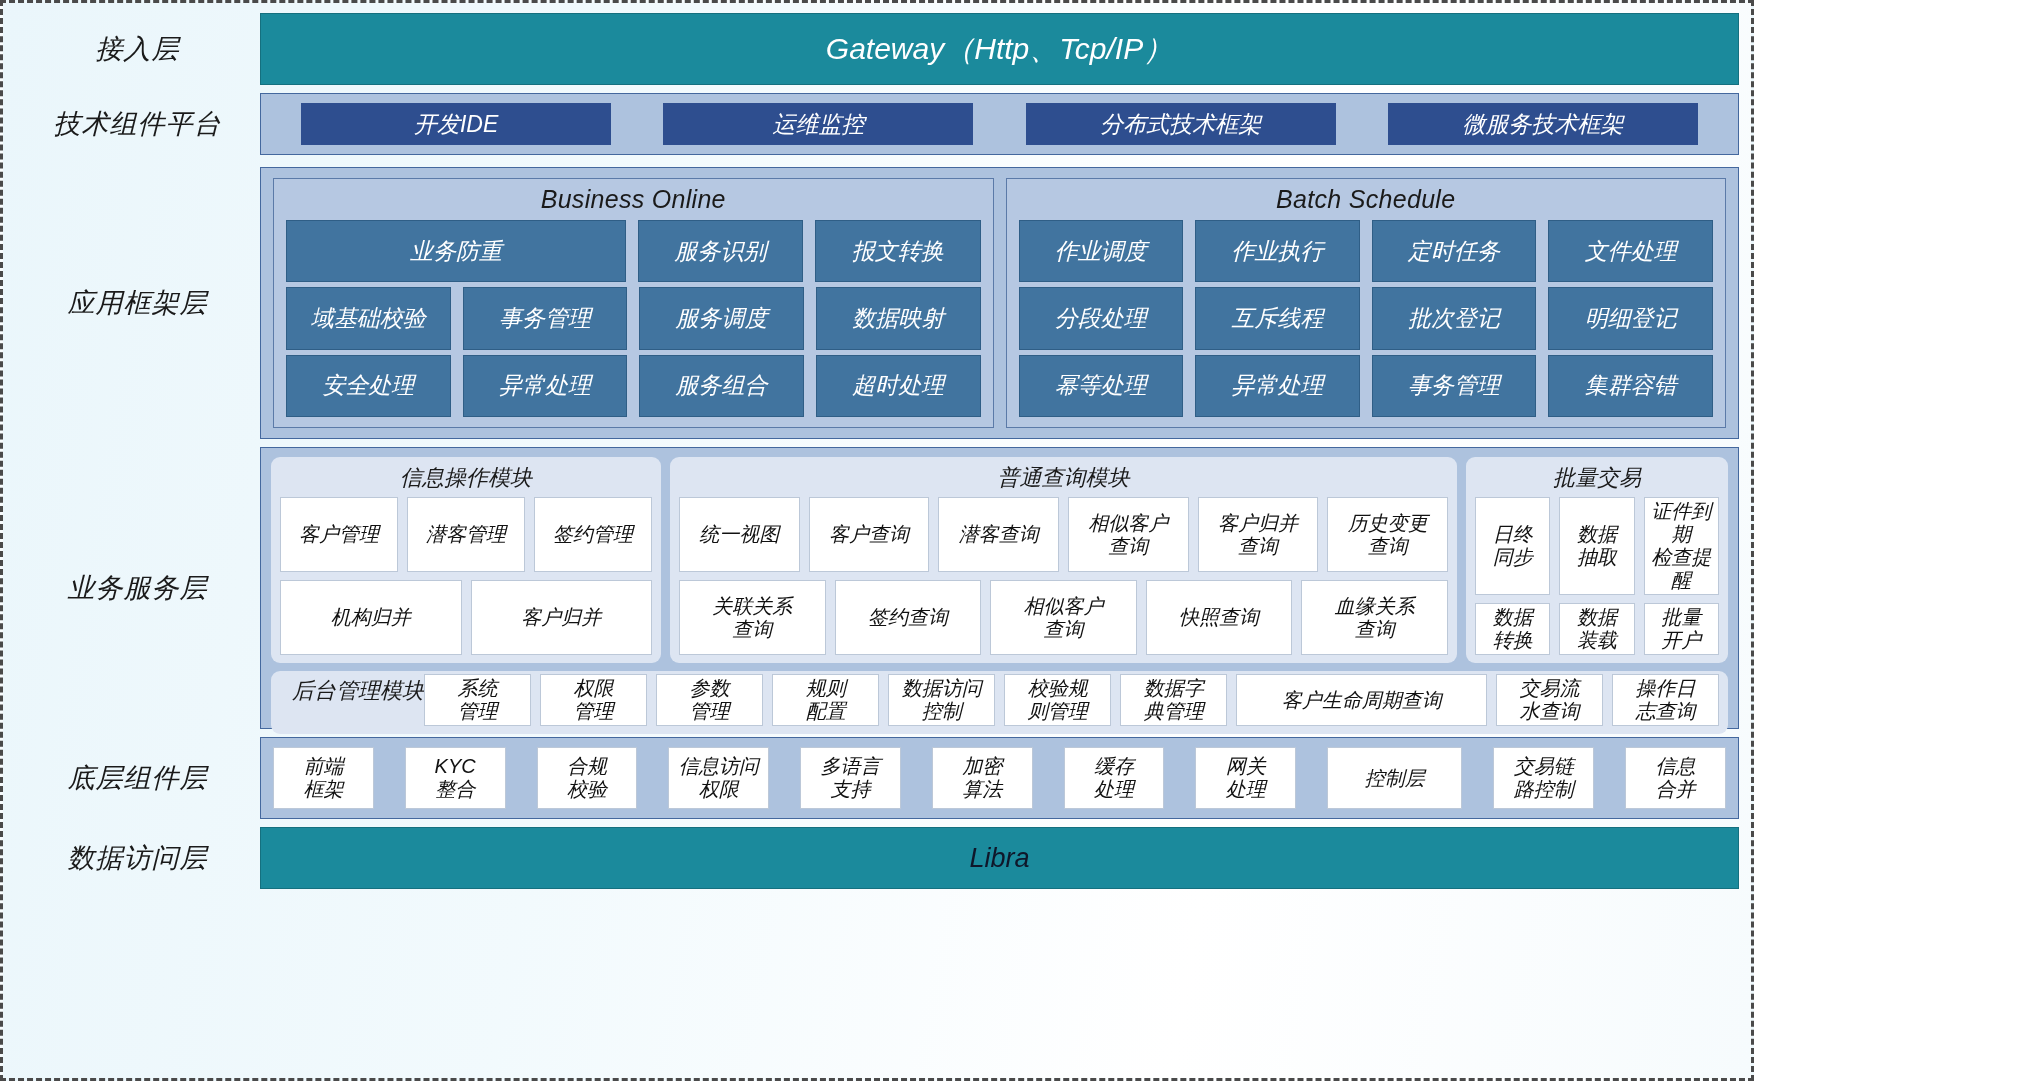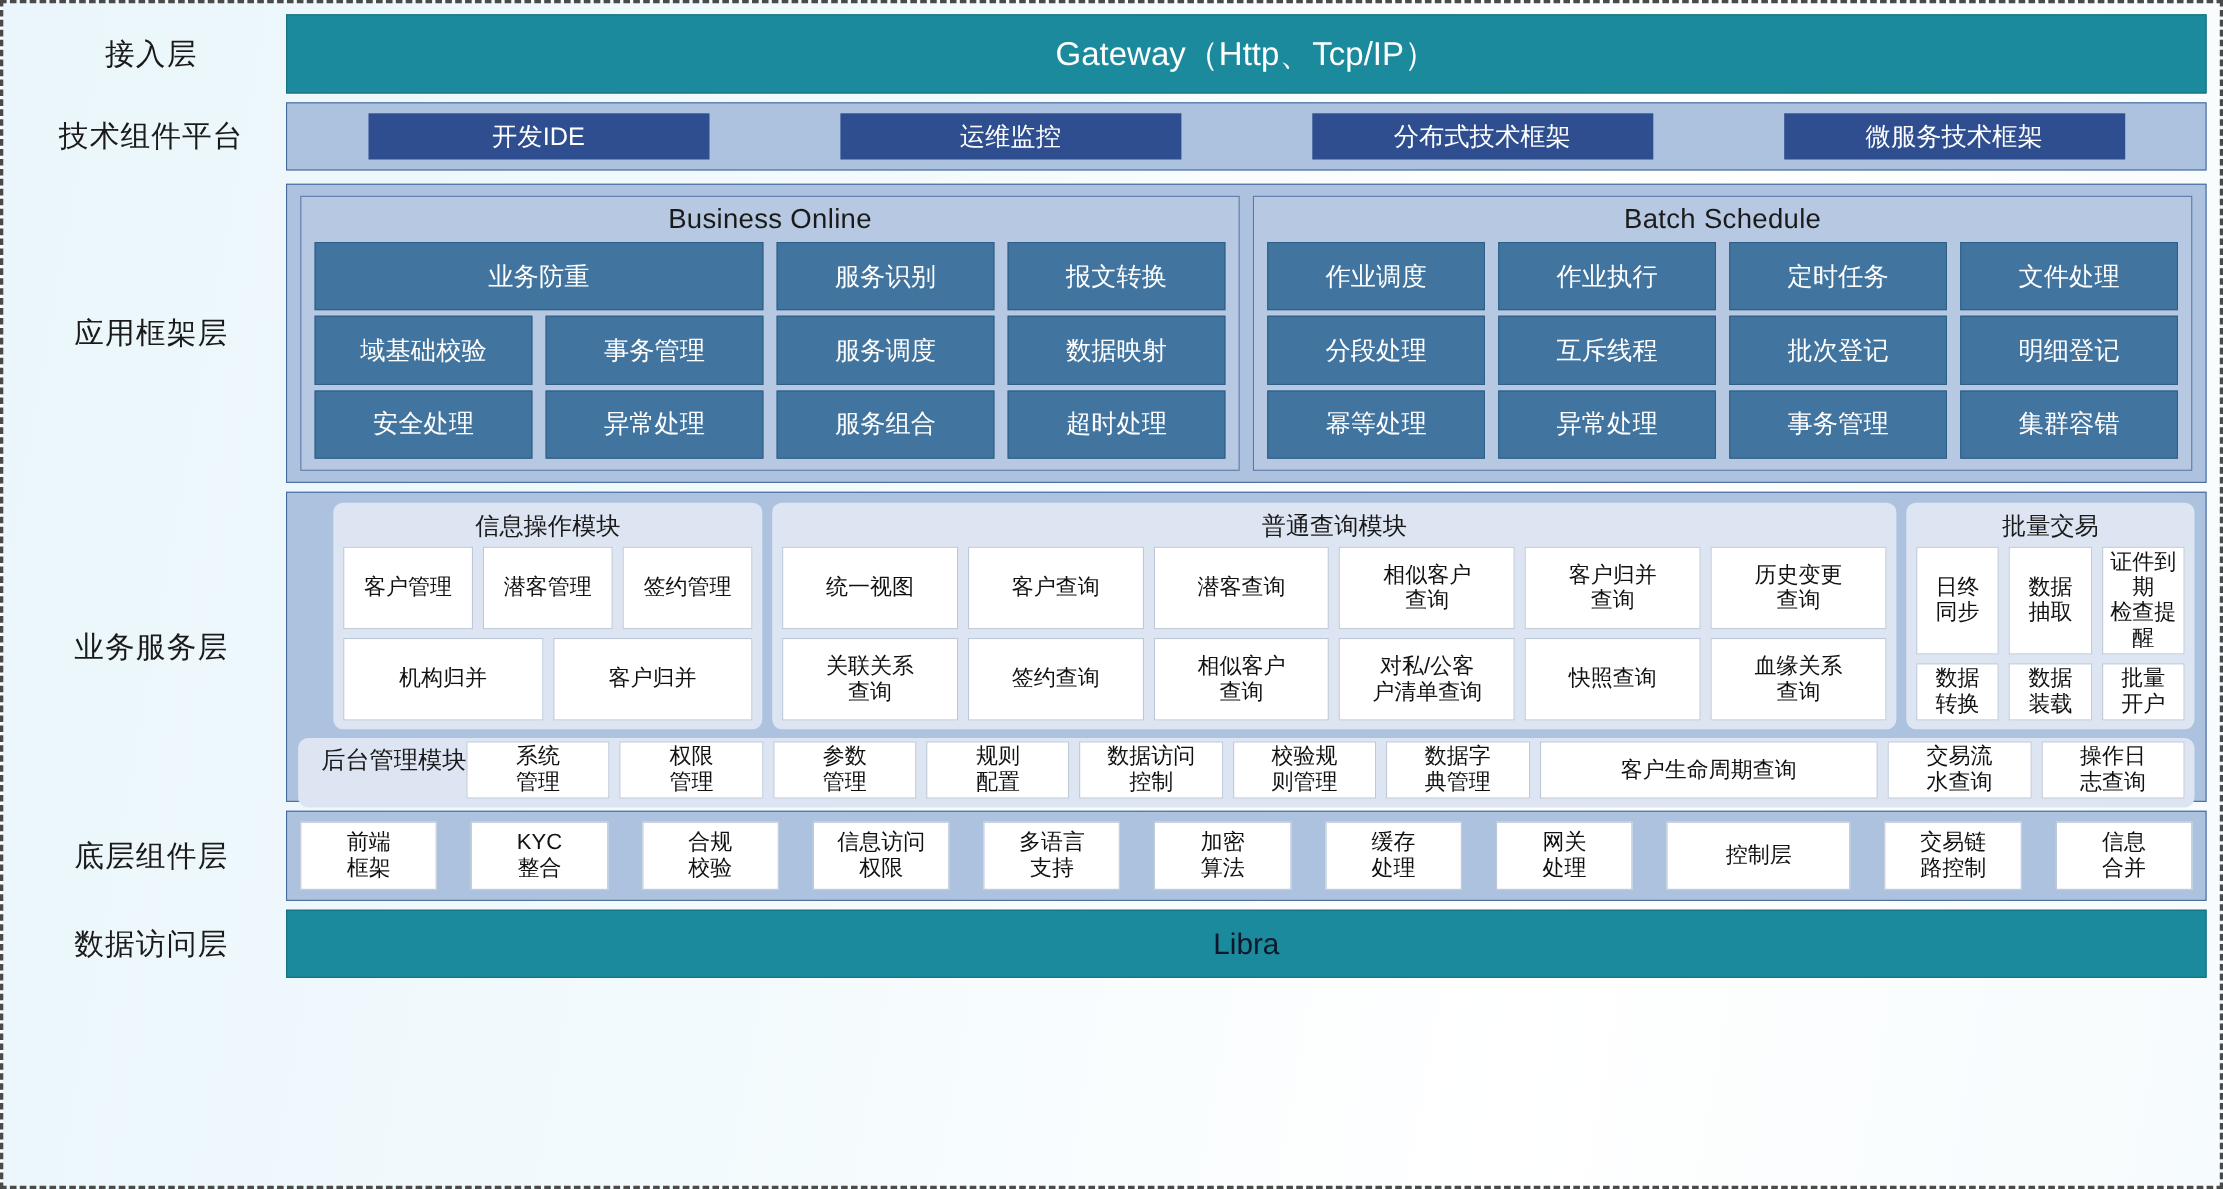--- a/index.html
+++ b/index.html
@@ -4,25 +4,25 @@
 <style>
   * { box-sizing: border-box; margin: 0; padding: 0; }
   html, body {
     width: 2021px; height: 1081px;
     background: #ffffff;
     font-family: "Liberation Sans", "DejaVu Sans", sans-serif;
     overflow: hidden;
   }
   #canvas {
     position: relative;
-    width: 2021px; height: 1081px;
+    width: 1754px; height: 1081px;
     background: linear-gradient(100deg,#eaf6fb 0%, #f2fafd 35%, #ffffff 70%, #f6fbfd 100%);
     border: 3px dashed #4a4a4a;
     padding: 10px 12px 8px 12px;
-    display: flex; flex-direction: column;
+    display: flex; flex-direction: column; font-style: italic;
   }
   
   .row { display: flex; align-items: stretch; width: 100%; }
   .row-label {
     width: 245px; min-width: 245px;
     display: flex; align-items: center; justify-content: center;
     font-size: 27px; color: #1a1a1a; letter-spacing: 1px;
     font-family: "DejaVu Sans", "Liberation Sans", sans-serif;
   }
   .row-body { flex: 1; display: flex; }
@@ -88,21 +88,21 @@
 
   
   .bsl-outer {
     flex: 1;
     background: #adc2de;
     border: 1px solid #44689e;
     display: flex; flex-direction: column; gap: 8px;
     padding: 9px 10px;
     height: 282px;
   }
-  .bsl-top { display: flex; gap: 9px; flex: 1; margin-left: 32px; }
+  .bsl-top { display: flex; gap: 9px; flex: 1; }
   .bsl-group {
     background: #dde5f2;
     border-radius: 9px;
     padding: 4px 9px 8px 9px;
     display: flex; flex-direction: column;
   }
   .bsl-title {
     text-align: center; font-size: 22px; color: #1a1a1a;
     padding: 2px 0 4px 0;
   }
@@ -270,21 +270,20 @@
                 <div class="cellw">客户查询</div>
                 <div class="cellw">潜客查询</div>
                 <div class="cellw">相似客户<br>查询</div>
                 <div class="cellw">客户归并<br>查询</div>
                 <div class="cellw">历史变更<br>查询</div>
               </div>
               <div class="bsl-line">
                 <div class="cellw">关联关系<br>查询</div>
                 <div class="cellw">签约查询</div>
                 <div class="cellw">相似客户<br>查询</div>
-                <div class="cellw">对私/公客<br>户清单查询</div>
                 <div class="cellw">快照查询</div>
                 <div class="cellw">血缘关系<br>查询</div>
               </div>
             </div>
           </div>
 
           <div class="bsl-group g-batch">
             <div class="bsl-title">批量交易</div>
             <div class="bsl-rows">
               <div class="bsl-line">

